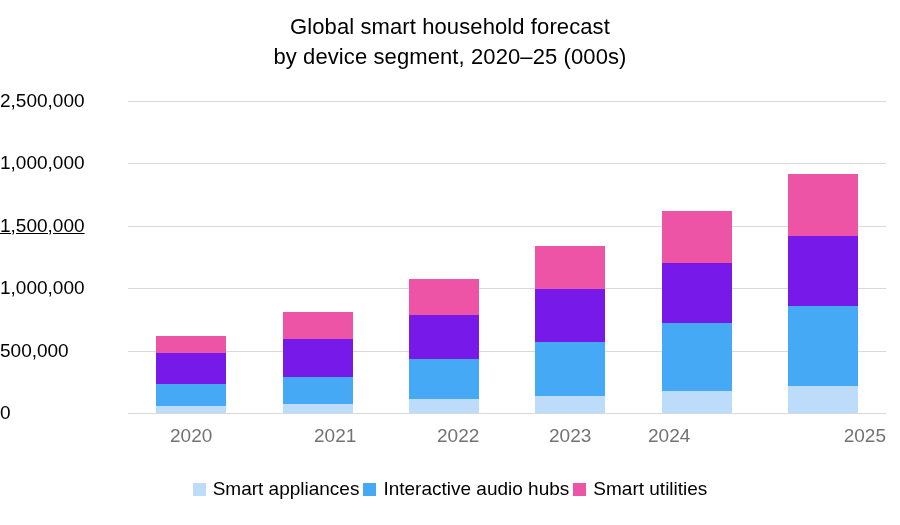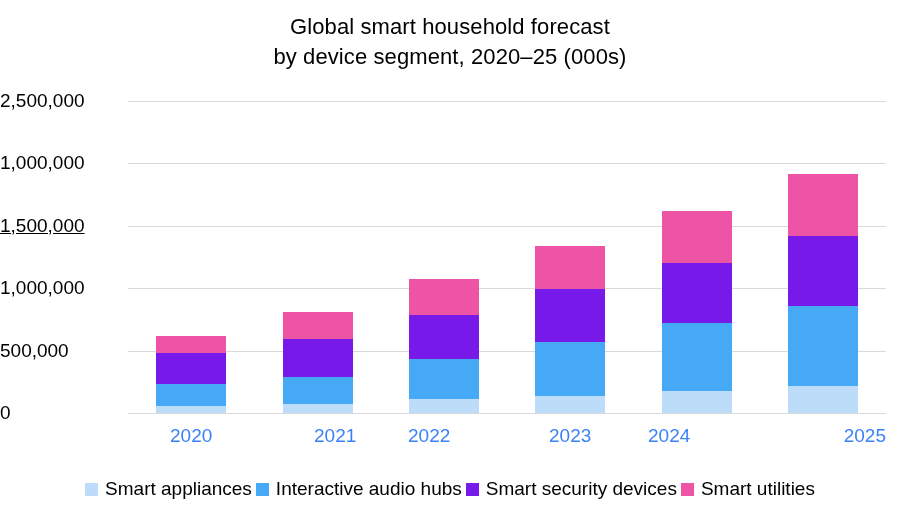--- a/index.html
+++ b/index.html
@@ -113,21 +113,21 @@
     top: 419px;
     width: 758px;
     height: 34px;
   }
   .x-tick-label {
     position: absolute;
     top: 6px;
     text-align: center;
     font-size: 19px;
     line-height: 22px;
-    color: #3b82f6;
+    color: #737373;
   }
 
   
   .legend {
     position: absolute;
     left: 0;
     top: 478px;
     width: 900px;
     display: flex;
     flex-direction: row;
@@ -228,38 +228,34 @@
           <div class="bar-seg" style="height: 80.496px; background: rgb(69, 169, 245);"></div>
           <div class="bar-seg" style="height: 69.888px; background: rgb(119, 25, 232);"></div>
           <div class="bar-seg" style="height: 61.776px; background: rgb(237, 84, 166);"></div>
         </div>
       </div>
     </div>
 
   <div class="x-labels">
       <div class="x-tick-label" style="left: 0px; width: 126.333px;">2020</div>
       <div class="x-tick-label" style="left: 144px; width: 126.333px;">2021</div>
-      <div class="x-tick-label" style="left: 238px; width: 126.333px;">2022</div>
+      <div class="x-tick-label" style="left: 267px; width: 126.333px;">2022</div>
       <div class="x-tick-label" style="left: 379px; width: 126.333px;">2023</div>
       <div class="x-tick-label" style="left: 478px; width: 126.333px;">2024</div>
       <div class="x-tick-label" style="left: 631.667px; width: 126.333px; text-align: right;">2025</div>
     </div>
 
   <div class="legend">
       <div class="legend-item">
         <span class="legend-swatch" style="background: rgb(188, 220, 250);"></span>
         <span class="legend-label">Smart appliances</span>
       </div>
       <div class="legend-item">
         <span class="legend-swatch" style="background: rgb(69, 169, 245);"></span>
         <span class="legend-label">Interactive audio hubs</span>
       </div>
       <div class="legend-item">
-        <span class="legend-swatch" style="background: rgb(119, 25, 232);"></span>
-        <span class="legend-label">Smart security devices</span>
-      </div>
-      <div class="legend-item">
         <span class="legend-swatch" style="background: rgb(237, 84, 166);"></span>
         <span class="legend-label">Smart utilities</span>
       </div>
     </div>
 
 </div>
 
 </body></html>

